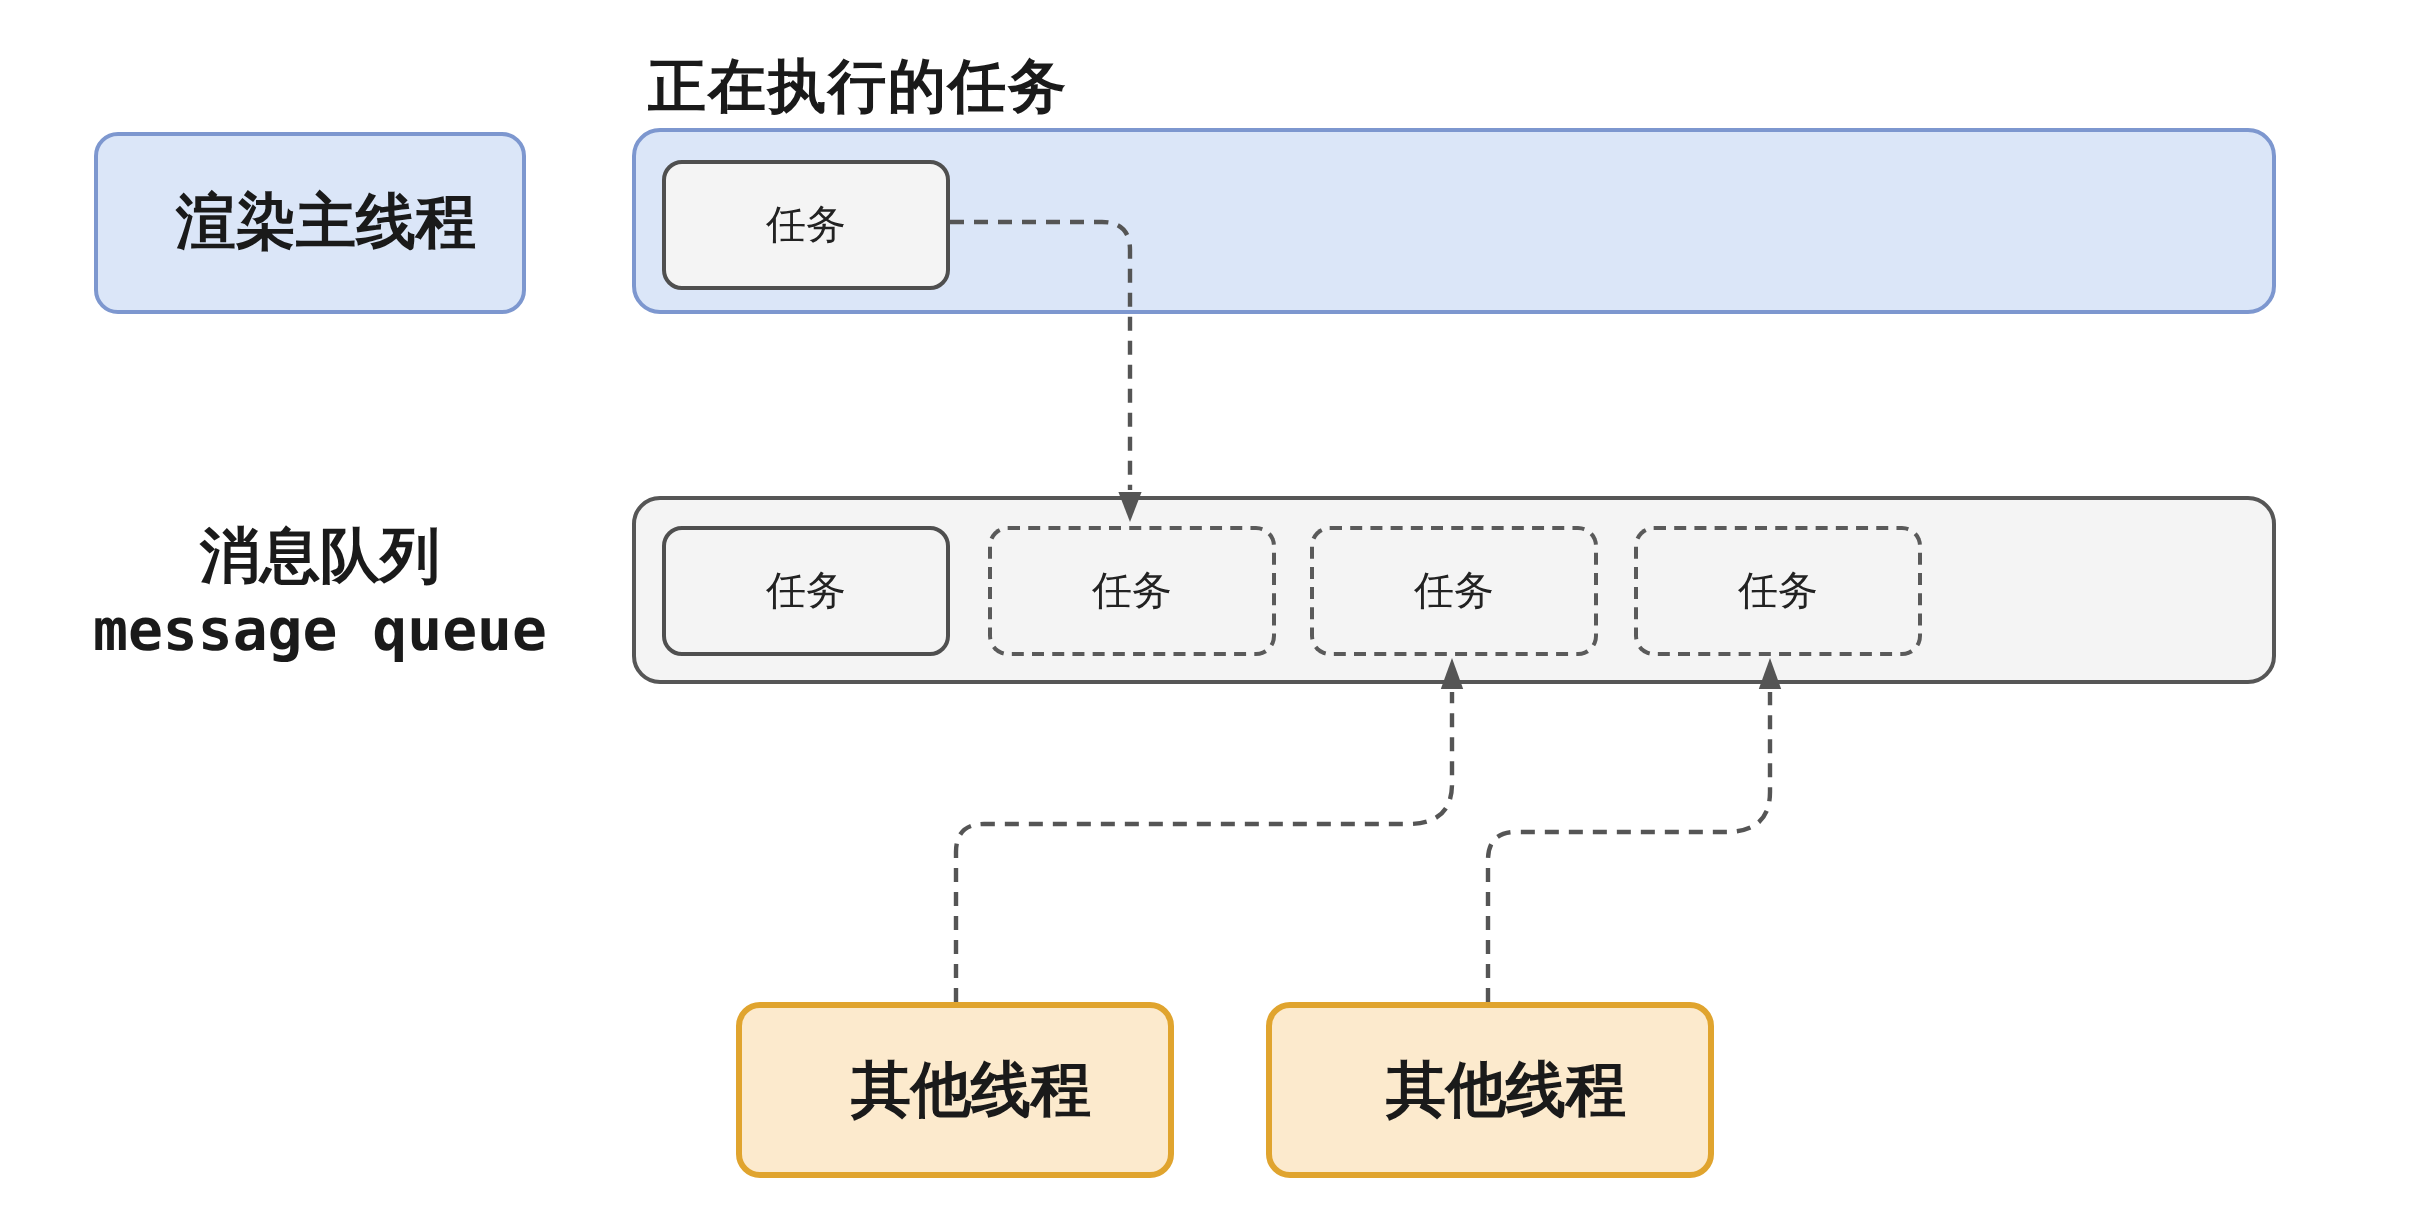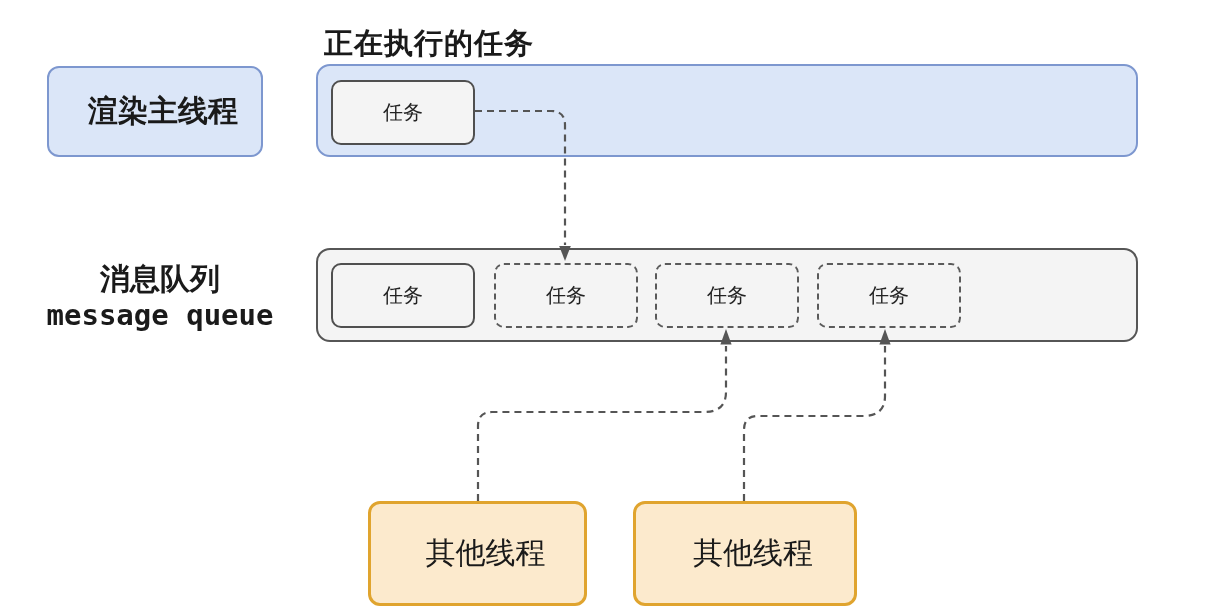--- a/index.html
+++ b/index.html
@@ -46,23 +46,23 @@
     left:10px;top:262px;width:300px;text-align:center;line-height:1.1;
   }
   .queue-label .l1{font-size:30px;font-weight:600;}
   .queue-label .l2{
     font-size:29px;font-weight:700;margin-top:5px;
     font-family:"DejaVu Sans Mono","Liberation Mono",monospace;
   }
 
   
   .other-thread{
-    top:501px;height:105px;
+    top:501px;height:88px;
     background:var(--orange-fill);border:3px solid var(--orange-border);
-    border-radius:12px;font-size:30px;font-weight:400;
+    border-radius:12px;font-size:30px;font-weight:700;
   }
   #other-thread-1{left:368px;width:219px;}
   #other-thread-2{left:633px;width:224px;}
 
   
   #connectors{position:absolute;left:0;top:0;pointer-events:none;}
   #connectors path{fill:none;stroke:var(--dash-color);stroke-width:2.2;stroke-dasharray:7 5;}
   #connectors polygon{fill:var(--dash-color);}
 </style>
 </head>

